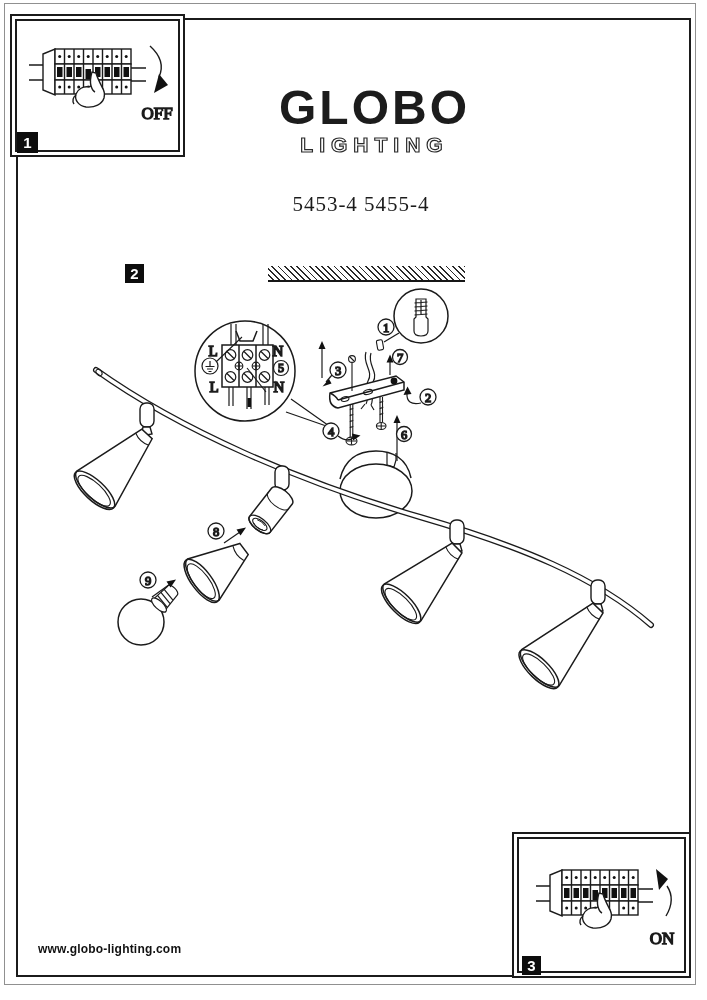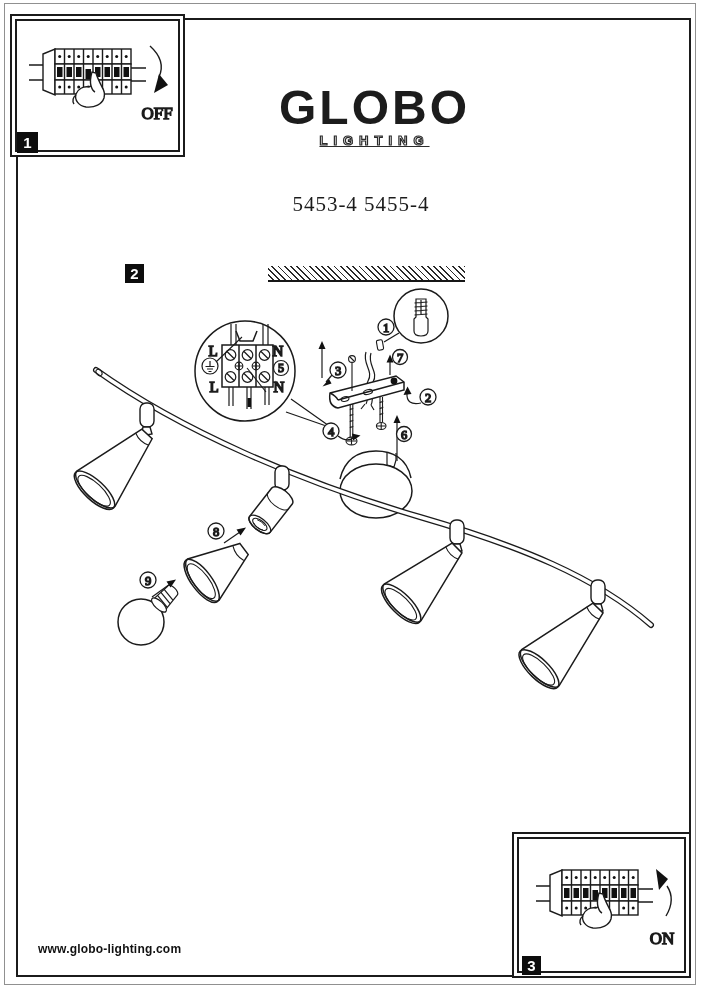--- a/index.html
+++ b/index.html
@@ -9,21 +9,21 @@
   .inset-box{position:absolute;background:#fff;border:2px solid #1b1b1b;box-sizing:border-box;z-index:2;}
   .inset-box .inner{position:absolute;left:3px;top:3px;right:3px;bottom:3px;border:2px solid #1b1b1b;}
   .box1{left:10px;top:14px;width:175px;height:143px;}
   .box3{left:512px;top:832px;width:179px;height:146px;}
   .badge{position:absolute;background:#0d0d0d;color:#fff;display:flex;align-items:center;justify-content:center;font-size:15px;font-weight:bold;z-index:6;font-family:"Liberation Sans",sans-serif;}
   .badge1{left:5px;top:116px;width:21px;height:21px;}
   .badge2{left:125px;top:264px;width:19px;height:19px;}
   .badge3{left:8px;top:122px;width:19px;height:19px;}
   .logo{position:absolute;top:84px;left:0;width:707px;text-align:center;box-sizing:border-box;padding-left:42px;z-index:3;}
   .globo{font-size:48px;font-weight:bold;letter-spacing:3px;color:#1c1c1c;line-height:1;font-family:"Liberation Sans",sans-serif;}
-  .lighting{font-size:13px;font-weight:bold;letter-spacing:6px;color:#fff;-webkit-text-stroke:1.2px #2b2b2b;margin-top:1px;font-family:"Liberation Sans",sans-serif;text-decoration:underline;}
+  .lighting{font-size:21px;font-weight:bold;letter-spacing:6px;color:#fff;-webkit-text-stroke:1.2px #2b2b2b;margin-top:1px;font-family:"Liberation Sans",sans-serif;}
   .models{position:absolute;top:192px;left:0;width:707px;text-align:center;box-sizing:border-box;padding-left:15px;font-family:"Liberation Serif",serif;font-size:21px;letter-spacing:1px;z-index:3;}
   .website{position:absolute;left:38px;top:942px;font-size:12px;font-weight:bold;letter-spacing:0.2px;z-index:3;color:#111;}
   .hatch{position:absolute;left:268px;top:266px;width:197px;height:14px;z-index:2;
          background:repeating-linear-gradient(45deg,transparent 0 3.2px,#2a2a2a 3.2px 4.4px);
          border-bottom:2px solid #161616;}
   .diagram-svg{position:absolute;left:0;top:0;z-index:5;pointer-events:none;}
   svg text{font-family:"Liberation Serif",serif;fill:#161616;}
 </style>
 </head>
 <body>

